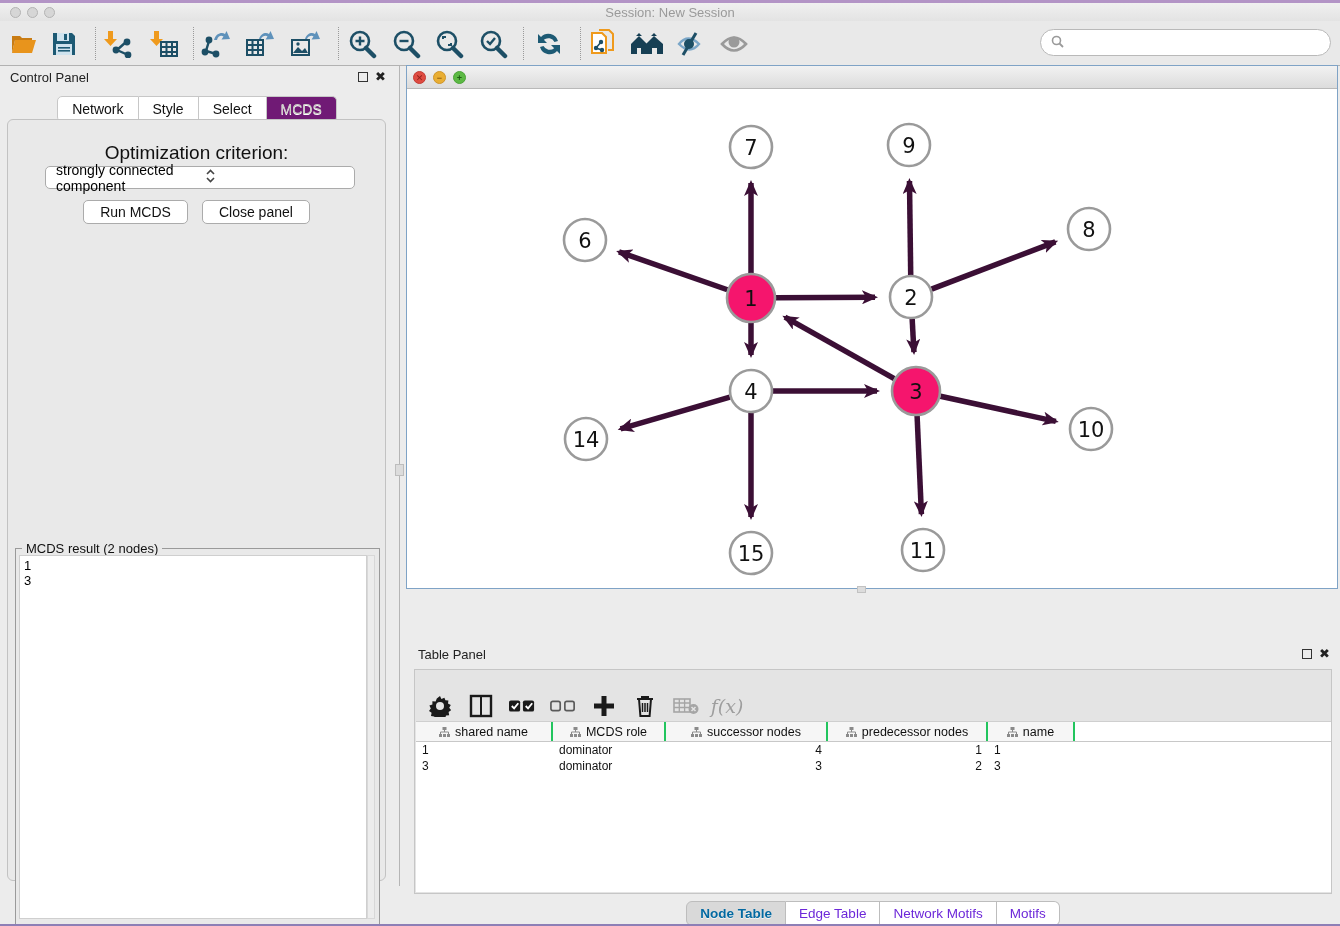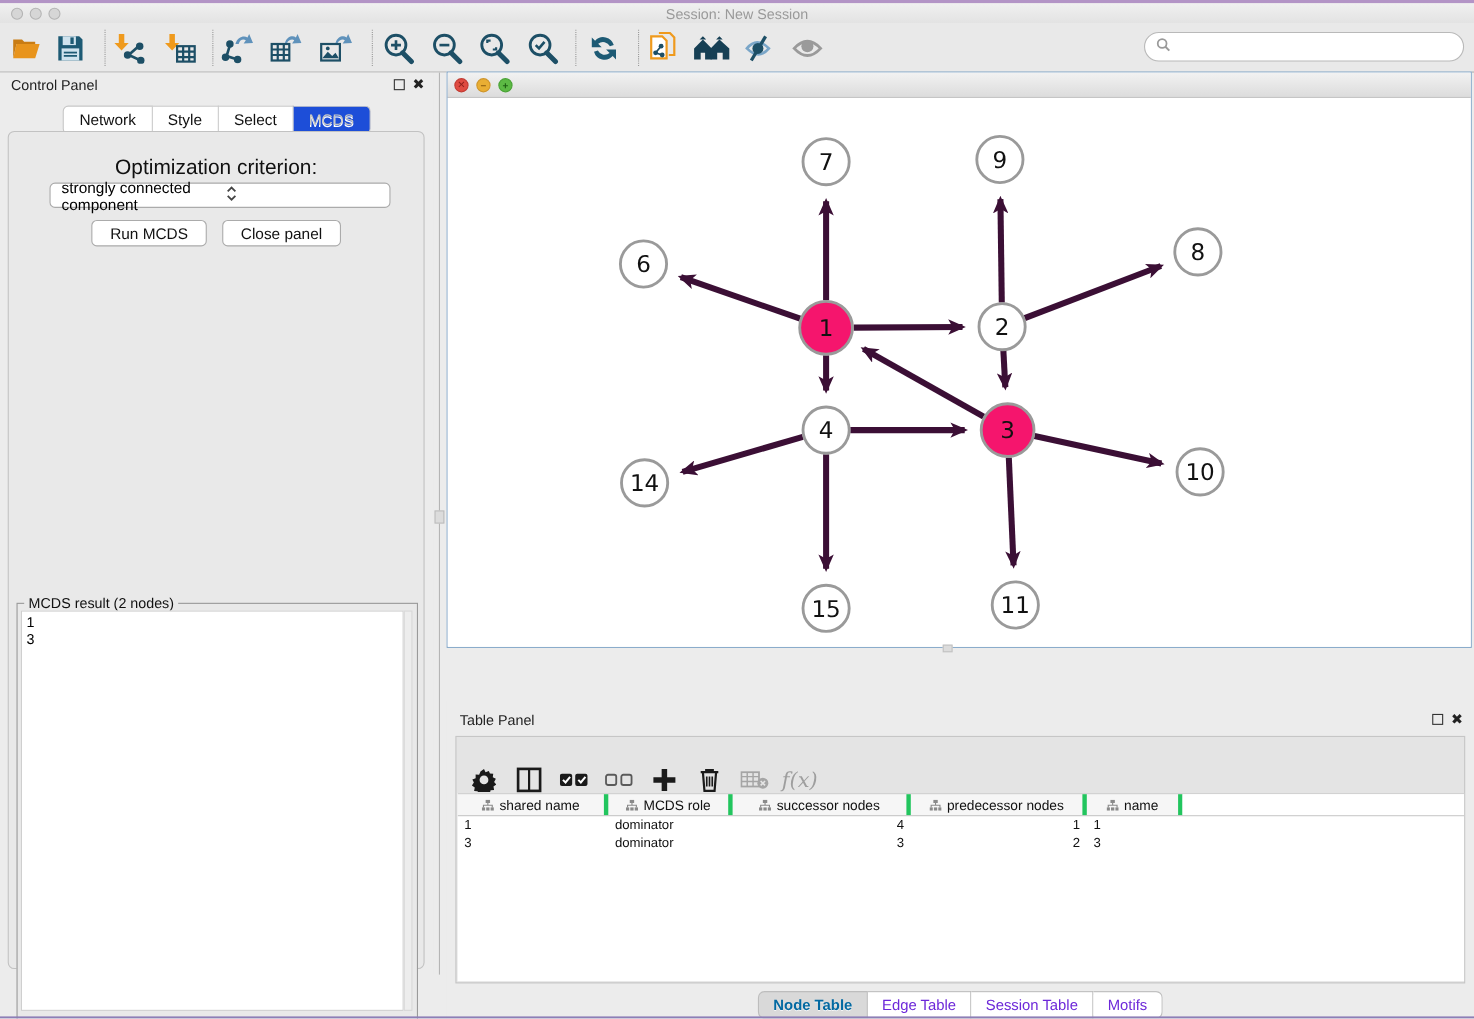--- a/index.html
+++ b/index.html
@@ -38,21 +38,21 @@
   .panel-btns { position:absolute; top:6px; display:flex; gap:7px; }
   .cp-btns { right:8px; }
   .float-glyph { width:10px; height:10px; border:1.6px solid #333; display:inline-block; }
   .close-glyph { font-size:13px; font-weight:bold; color:#222; line-height:10px; }
 
   .cp-tabs { position:absolute; top:30px; left:0; width:100%; display:flex; justify-content:center; }
   .tab { font-size:14px; padding:4px 14px; background:#fff; border:1px solid #c7c7c7;
     border-left:none; color:#111; }
   .tab:first-child { border-left:1px solid #c7c7c7; border-radius:5px 0 0 5px; }
   .tab:last-child { border-radius:0 5px 5px 0; }
-  .tab.selected { background:#1d4ed8; color:#c9c9c3; text-shadow:0 1px 0 #fff; }
+  .tab.selected { background:#701a75; color:#c9c9c3; text-shadow:0 1px 0 #fff; }
 
   .cp-body { position:absolute; top:53px; left:7px; width:379px; height:762px;
     background:#e9e9e9; border:1px solid #c2c2c2; border-radius:6px; }
   .opt-label { position:absolute; top:22px; width:100%; text-align:center; font-size:19px; color:#111; }
   .dropdown { position:absolute; top:46px; left:37px; width:310px; height:23px; background:#fff;
     border:1px solid #ababab; border-radius:5px; display:flex; align-items:center; font-size:14px; }
   .dropdown span { padding-left:10px; flex:1; }
   .dd-arrows { padding-right:8px; color:#444; }
   .cp-buttons { position:absolute; top:80px; width:100%; display:flex; justify-content:center; gap:14px; }
   .push-btn { background:#fff; border:1px solid #ababab; border-radius:5px; font-size:14px;
@@ -88,29 +88,29 @@
   .net-canvas { position:absolute; top:23px; left:0; width:930px; height:499px; background:#fff; }
   .hsplit-handle { position:absolute; left:451px; top:521px; width:9px; height:7px;
     background:#dcdcdc; border:1px solid #c2c2c2; }
 
   
   .table-panel { position:absolute; left:406px; top:589px; width:934px; height:297px; background:#ececec;margin-top:48px; }
   .tp-header { position:absolute; top:10px; left:12px; font-size:13px; color:#222; }
   .tp-btns { right:10px; top:12px; }
   .tp-container { position:absolute; top:32px; left:8px; width:918px; height:225px;
     background:#e4e4e4; border:1px solid #c6c6c6; }
-  .tp-toolbar { position:absolute; top:16px; left:0; width:100%; height:45px; display:flex;
-    align-items:center; gap:15px; padding-left:12px; }
+  .tp-toolbar { position:absolute; top:4px; left:0; width:100%; height:45px; display:flex;
+    align-items:flex-end; gap:15px; padding-left:12px; }
   .tpi { display:flex; align-items:center; justify-content:center; width:26px; height:26px; }
   .fx-label { font-family:"DejaVu Serif",serif; font-style:italic; font-size:19px; color:#9e9e9e; }
   .tbl { position:absolute; top:51px; left:1px; width:915px; bottom:1px; background:#fff; overflow:hidden; }
   .tbl-head { display:flex; height:21px; background:#f6f6f6; border-top:1px solid #cfcfcf;
     border-bottom:1px solid #c8c8c8; }
   .th { display:flex; align-items:center; justify-content:center; gap:5px; font-size:12.5px;
-    color:#111; border-right:4px solid #22c55e; }
+    color:#111; border-right:2px solid #22c55e; }
   .th:last-child { border-right:none; background:#fff; }
   .tbl-row { display:flex; height:16px; font-size:12px; color:#111; }
   .td { padding:1px 6px; overflow:hidden; white-space:nowrap; }
 
   .tp-tabs { position:absolute; bottom:8px; left:0; width:100%; display:flex; justify-content:center; }
   .tp-tab { font-size:13.5px; padding:4px 13px; background:#fff; border:1px solid #bdbdbd;
     border-left:none; color:#6d28d9; }
   .tp-tab:first-child { border-left:1px solid #bdbdbd; border-radius:6px 0 0 6px; }
   .tp-tab:last-child { border-radius:0 6px 6px 0; }
   .tp-tab.selected { background:#d9d9d9; color:#0369a1; text-shadow:0 1px 0 #f5f5f5;font-weight:bold; }
@@ -503,21 +503,21 @@
             <div class="td" style="width: 162px; text-align: right;">3</div>
             <div class="td" style="width: 160px; text-align: right;">2</div>
             <div class="td" style="width: 87px; text-align: left;">3</div>
           </div>
         </div>
     </div>
   </div>
   <div class="tp-tabs" id="tp-tabs">
       <div class="tp-tab selected">Node Table</div>
       <div class="tp-tab">Edge Table</div>
-      <div class="tp-tab">Session Table</div>
+      <div class="tp-tab">Network Motifs</div>
       <div class="tp-tab">Motifs</div>
     </div>
 </div>
 
 <div class="statusbar">
   <div class="sb-left-btn">
     <svg width="16" height="14" viewBox="0 0 16 14">
         <g fill="#1a1a1a">
           <rect x="0" y="1" width="2.4" height="2.4"></rect>
           <rect x="4" y="1" width="12" height="2.4"></rect>

